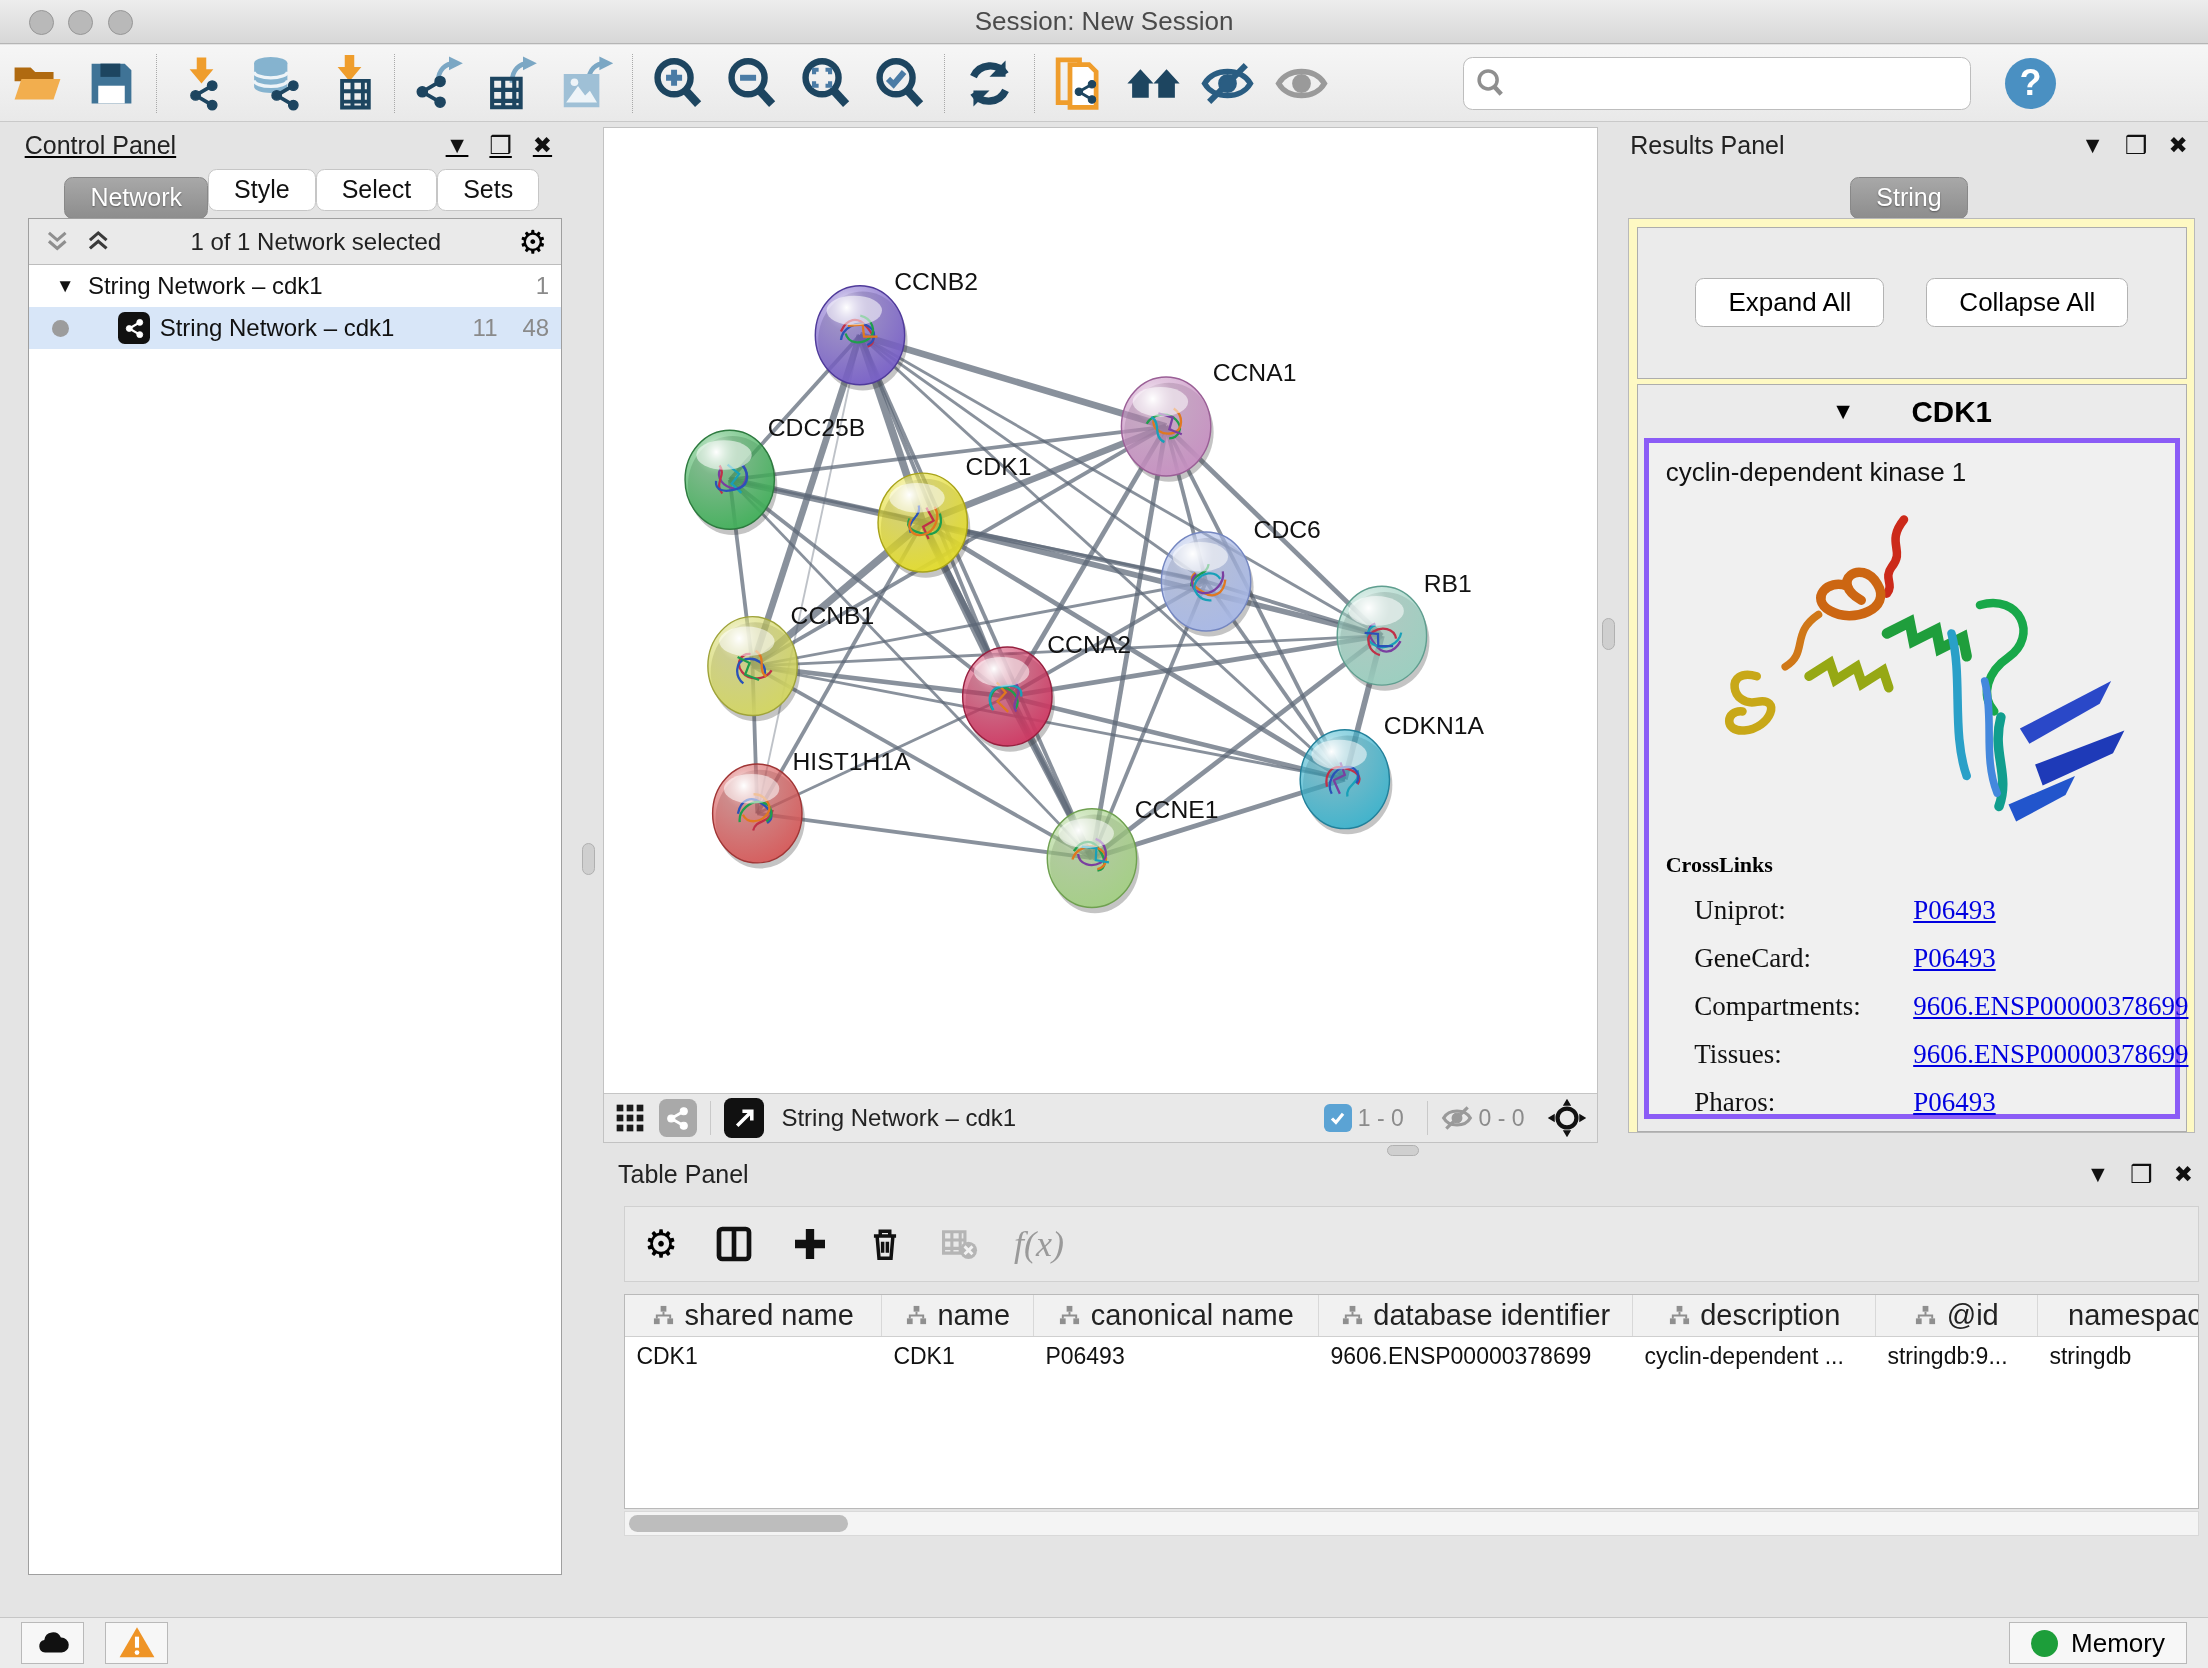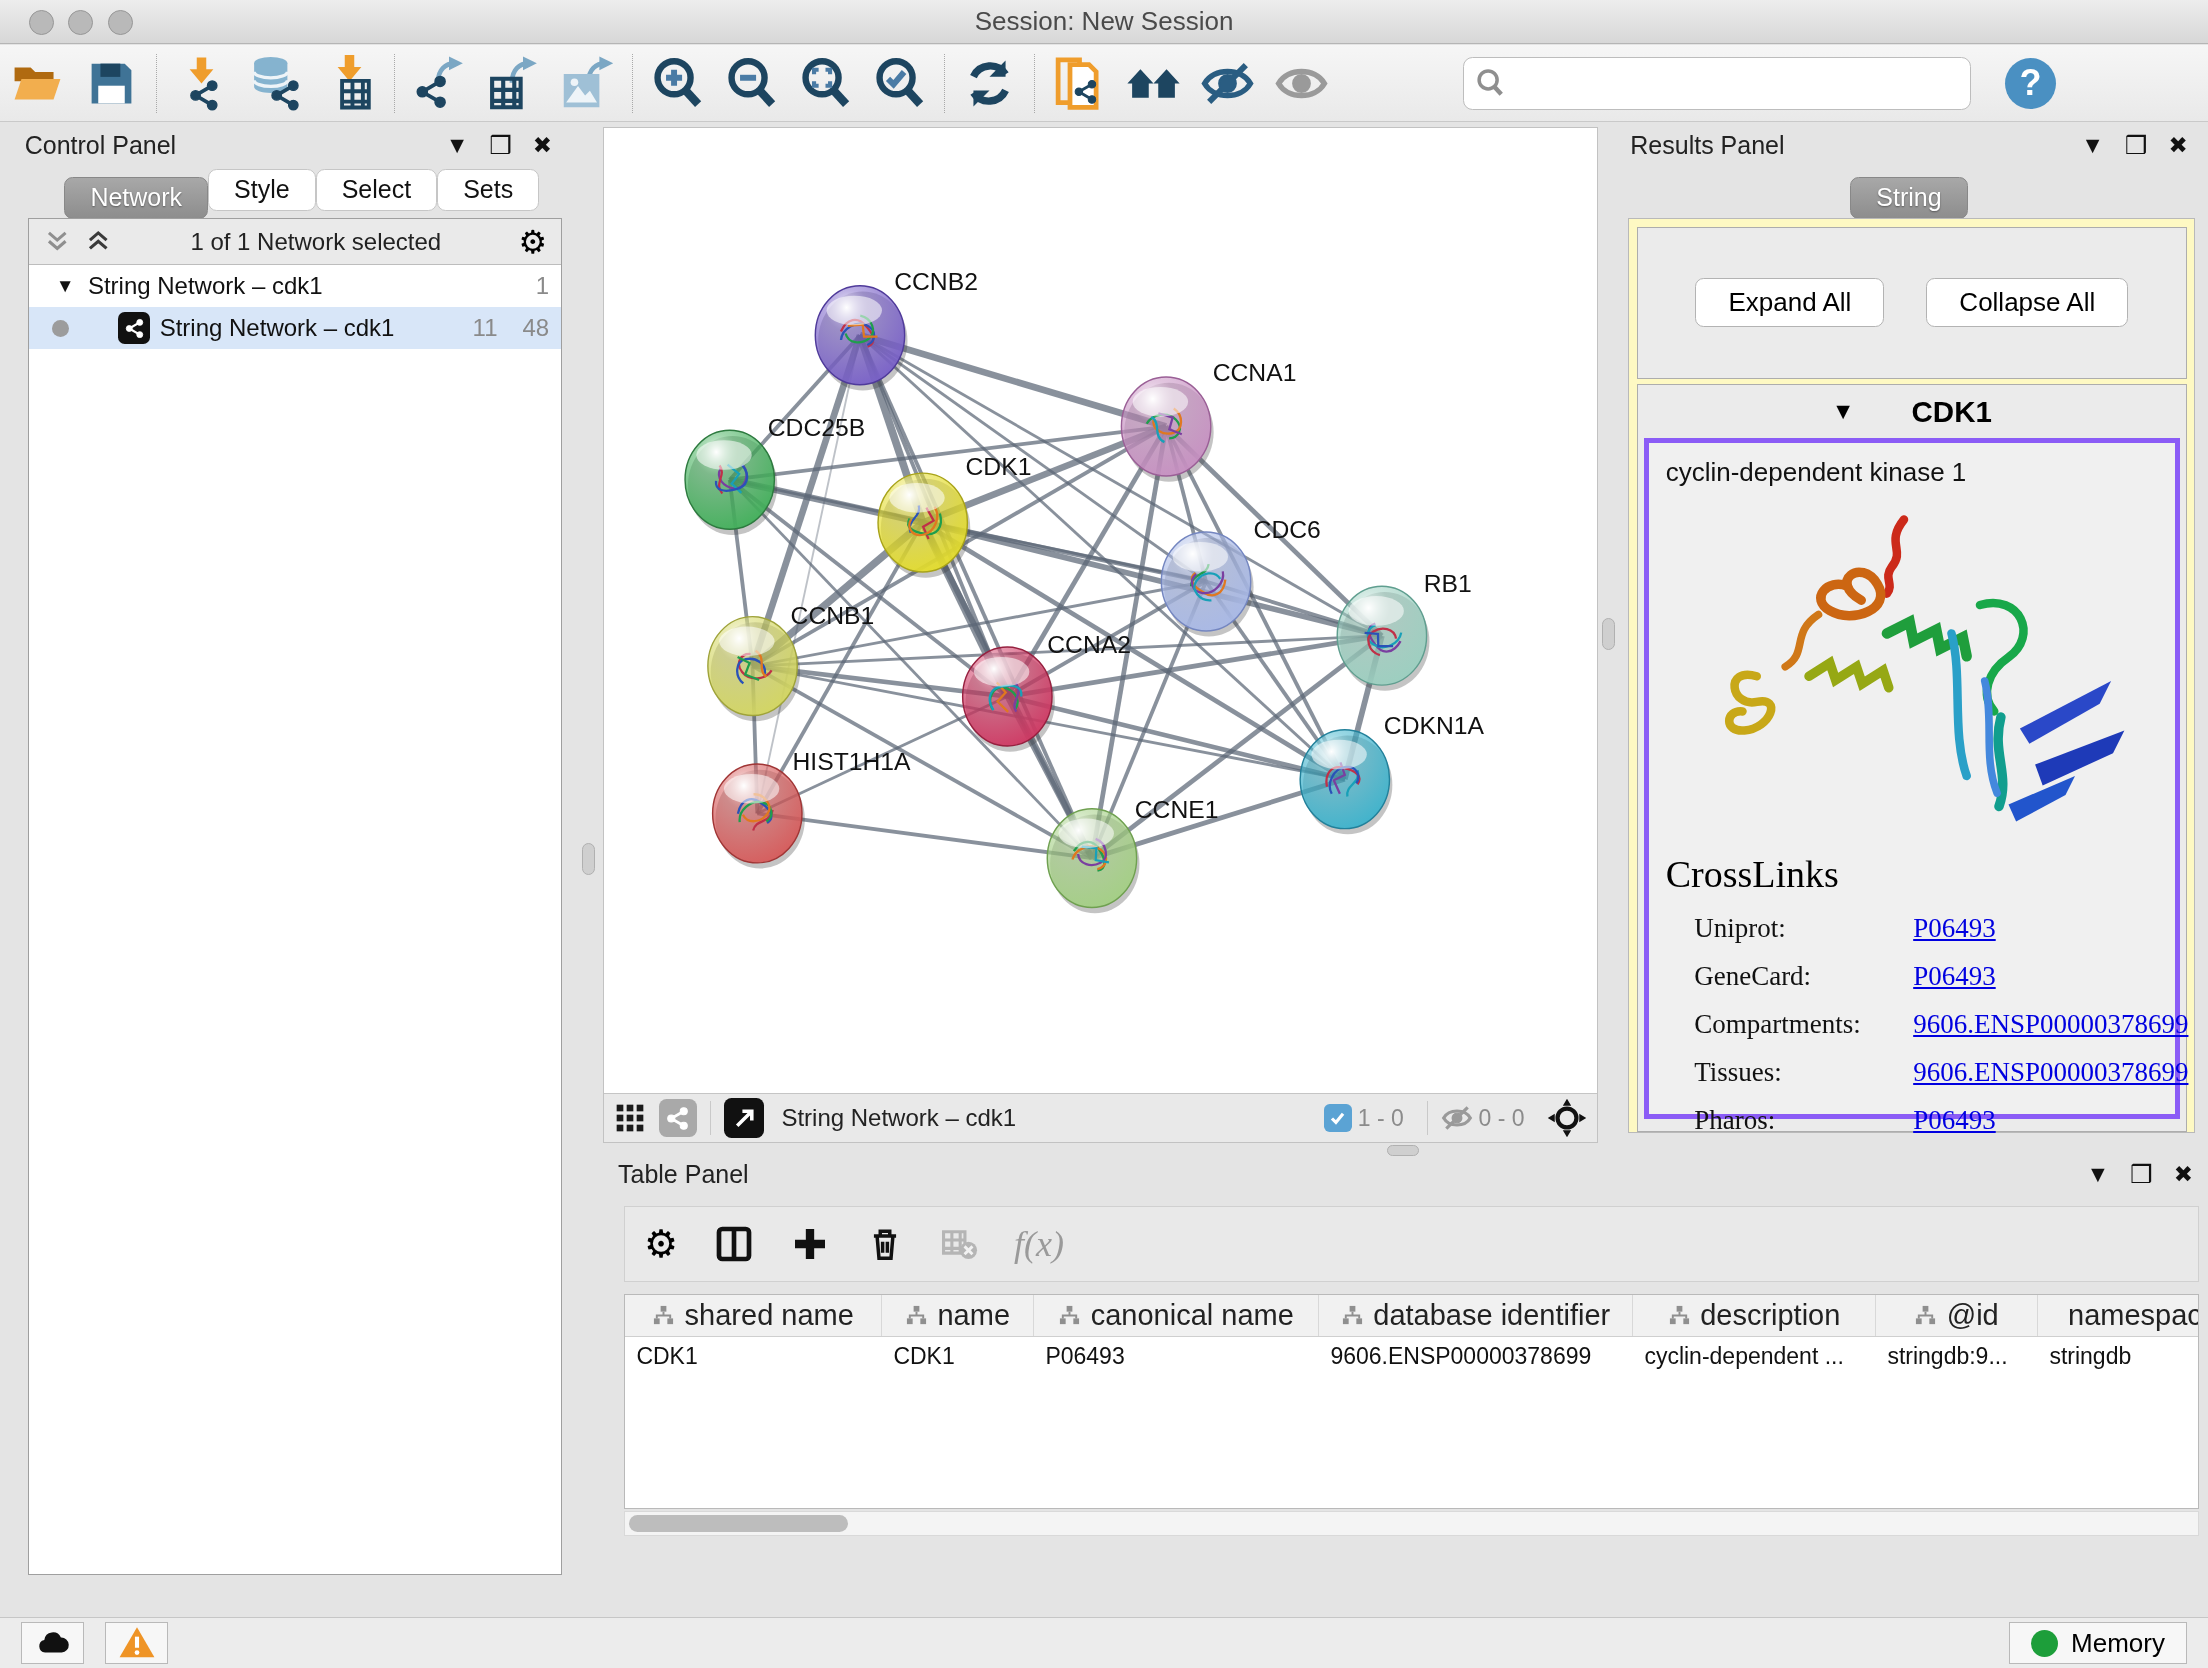--- a/index.html
+++ b/index.html
@@ -30,21 +30,21 @@
   
   .panel-title { font-size:25px; color:#222; }
   .panel-ctrls { display:flex; align-items:center; gap:21px; font-size:23px; color:#111; }
   .tab { height:42px; padding:0 25px; background:#fff; border:1px solid #c6c6c6;
     border-radius:8.6px; font-size:25px; color:#111; display:flex; align-items:center; }
   .tab.active { background:linear-gradient(#a8a8a8,#8d8d8d); color:#fff; border-color:#888;
     text-shadow:0 1px 1.9px rgba(0,0,0,.4);margin-top:8px; }
 
   
   #control-panel { position:absolute; left:11.4px; top:127px; width:554px; height:1459px; }
-  #cp-head { display:flex; justify-content:space-between; align-items:center; height:36px; padding:0 13.3px; }
+  #cp-head { display:flex; justify-content:space-between; align-items:center; height:36px; padding:0 13.3px;text-decoration:underline; }
   #cp-tabs { display:flex; margin-left:53px; margin-top:5.7px; }
   #cp-box { position:absolute; left:17px; top:91px; right:3.8px; bottom:11.4px;
     border:1px solid #9f9f9f; background:#fff; }
   #cp-subhead { height:46px; background:#eaeaea; border-bottom:1px solid #bdbdbd;
     display:flex; align-items:center; padding:0 13.3px; }
   #cp-subhead .sel-text { flex:1; text-align:center; font-size:24px; color:#222; }
   .tree-row { height:42px; display:flex; align-items:center; font-size:24px; color:#111; padding:0 11.4px; }
   .tree-row .count { margin-left:auto; color:#8a8a8a; }
   .tree-row.selected { background:#d8e6f8; }
   .mini-share { width:32px; height:32px; border-radius:6.7px; background:#111;
@@ -71,21 +71,21 @@
   .rp-btn { background:#fff; border:1px solid #b3b3b3; border-radius:8.6px; height:49px;
     padding:0 32px; font-size:26px; display:flex; align-items:center; }
   #rp-section { border:1px solid #adadad; margin-top:5.7px; height:748px; background:#ebebeb; }
   #rp-sec-head { height:53px; display:flex; align-items:center; justify-content:center; gap:57px; }
   #rp-sec-head .tri { font-size:23px; }
   #rp-sec-head .name { font-size:29.5px; font-weight:bold; }
   #rp-sec-body { margin:0 5.7px 5.7px 5.7px; border:5px solid #8b5cf6; background:#f0f0f0; height:681px;
     padding:13.3px 17px; position:relative; }
   #rp-desc { font-size:26px; color:#111; }
   #crosslinks { position:absolute; left:17px; top:409px; }
-  #crosslinks .cl-title { font-size:38px; font-weight:normal; }
+  #crosslinks .cl-title { font-size:22px; font-weight:bold; }
   .cl-row { display:flex; margin-top:17px; font-size:27px; }
   .cl-row .cl-label { width:219px; margin-left:28.5px; color:#111; }
   .cl-row a { color:#0000e0; text-decoration:underline; }
 
   
   #table-panel { position:absolute; left:603px; top:1155px; width:1605px; height:462px; }
   #tp-head { display:flex; justify-content:space-between; align-items:center; height:38px; padding:0 15px; }
   #tp-toolbar { position:absolute; left:21px; top:51px; right:9.5px; height:76px;
     background:#e9e9e9; border:1px solid #d0d0d0; display:flex; align-items:center; gap:36px; padding:0 19px; }
   #tp-table { position:absolute; left:21px; top:139px; right:9.5px; height:215px;

